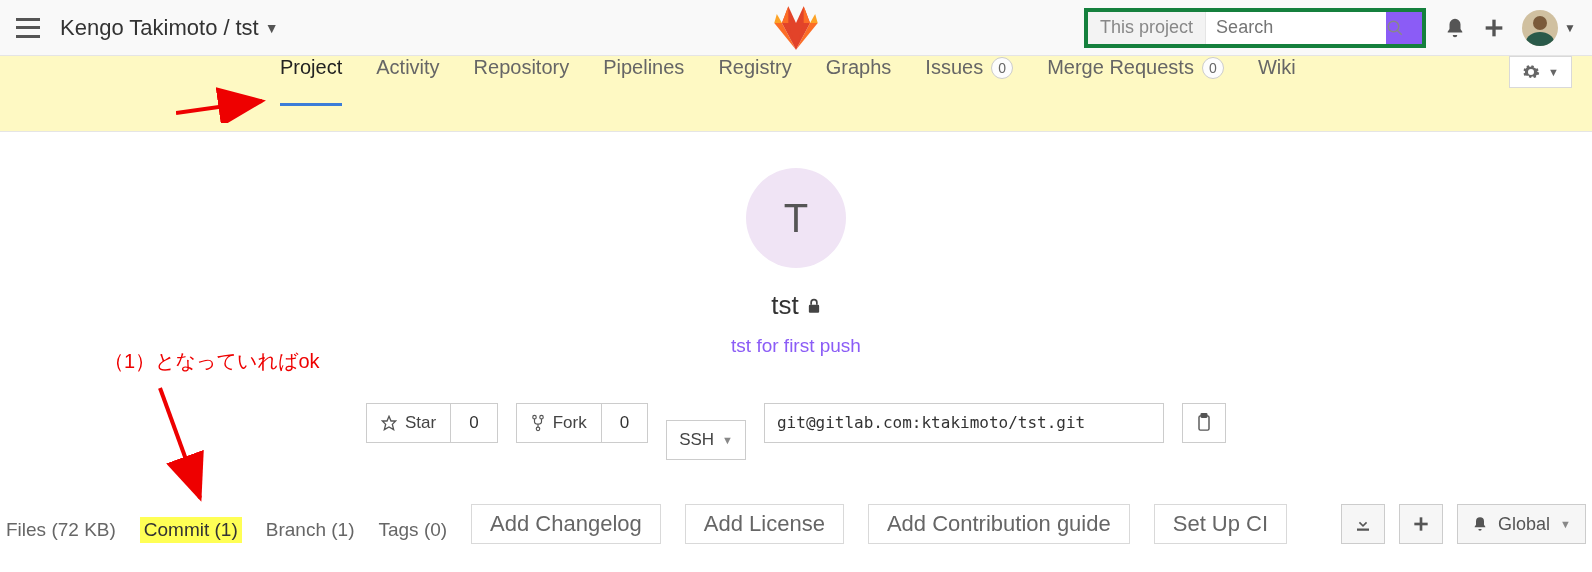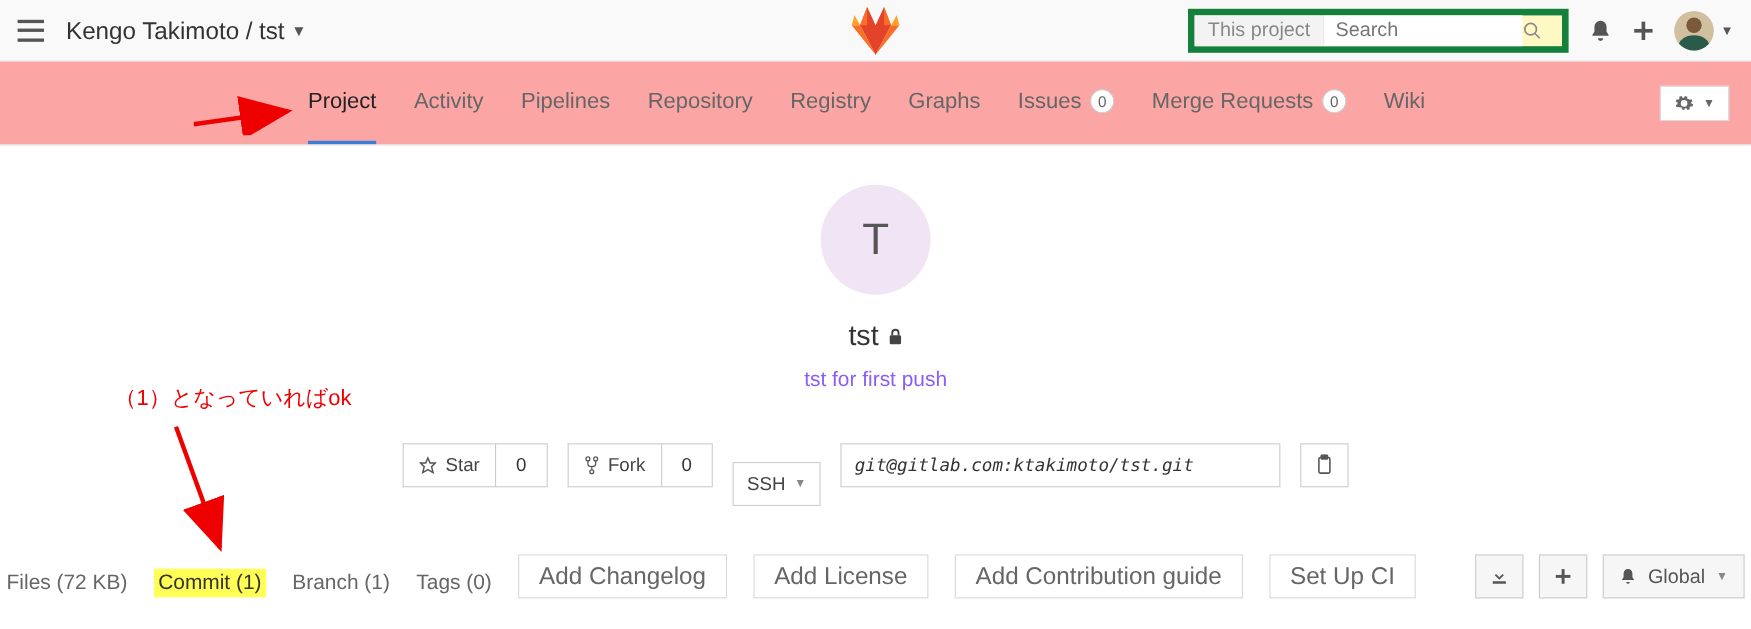--- a/index.html
+++ b/index.html
@@ -5,49 +5,49 @@
   * { box-sizing: border-box; margin: 0; padding: 0; font-family: -apple-system, BlinkMacSystemFont, "Segoe UI", Helvetica, Arial, sans-serif; }
   body { width: 1592px; height: 572px; background: #fff; color: #333; font-size: 18px; }
   
   .topbar { height: 56px; background: #f9f9f9; border-bottom: 1px solid #e5e5e5; display: flex; align-items: center; padding: 0 16px; position: relative; }
   .hamburger { width: 24px; height: 20px; display: flex; flex-direction: column; justify-content: space-between; cursor: pointer; margin-right: 20px; }
   .hamburger span { height: 3px; background: #555; }
   .breadcrumb { font-size: 22px; color: #333; display: flex; align-items: center; gap: 6px; cursor: pointer; }
   .breadcrumb .caret { font-size: 14px; color: #555; }
   .logo { position: absolute; left: 50%; transform: translateX(-50%); }
   .top-right { margin-left: auto; display: flex; align-items: center; gap: 18px; }
-  .search-wrap { display: flex; align-items: center; border: 6px solid #15803d; background: #fef9c3; height: 40px; }
+  .search-wrap { display: flex; align-items: center; border: 4px solid #15803d; background: #8b5cf6; height: 40px; }
   .search-scope { background: #f3f3f3; color: #888; padding: 0 12px; height: 100%; display: flex; align-items: center; border-right: 1px solid #e5e5e5; font-size: 18px; }
   .search-input { border: none; height: 100%; padding: 0 10px; font-size: 18px; width: 180px; outline: none; }
   .search-icon { width: 36px; text-align: center; color: #888; }
   .icon-btn { color: #555; cursor: pointer; }
   .avatar { width: 36px; height: 36px; border-radius: 50%; background: #d0c0a0; display: inline-block; position: relative; overflow: hidden; }
   .avatar::before { content:""; position:absolute; top:6px; left:50%; transform:translateX(-50%); width:14px; height:14px; background:#7a5a3a; border-radius:50%; }
   .avatar::after { content:""; position:absolute; bottom:-6px; left:50%; transform:translateX(-50%); width:28px; height:20px; background:#2a5a4a; border-radius:50% 50% 0 0; }
   
-  .nav { height: 76px; background: #fca5a5; border-bottom: 1px solid #e5e5e5; display: flex; align-items: center; padding: 0 20px; position: relative; }
+  .nav { height: 76px; background: #fef9c3; border-bottom: 1px solid #e5e5e5; display: flex; align-items: flex-start; padding: 0 20px; position: relative; }
   .nav-tabs { display: flex; align-items: center; gap: 34px; margin-left: 260px; font-size: 20px; }
   .nav-tabs .tab { color: #666; cursor: pointer; padding-bottom: 24px; margin-bottom: -24px; border-bottom: 3px solid transparent; display: flex; align-items: center; gap: 8px; }
   .nav-tabs .tab.active { color: #222; border-bottom-color: #3b7dd8; }
   .badge { display: inline-block; min-width: 22px; height: 22px; line-height: 20px; text-align: center; border: 1px solid #ccc; border-radius: 11px; font-size: 14px; color: #666; background: #fdfdfd; }
   .gear-btn { margin-left: auto; border: 1px solid #d9d9d9; background: #fff; padding: 6px 12px; display: flex; align-items: center; gap: 8px; color: #666; cursor: pointer; }
   
   .summary { text-align: center; padding-top: 36px; }
   .proj-avatar { width: 100px; height: 100px; border-radius: 50%; background: #f0e4f5; margin: 0 auto; display: flex; align-items: center; justify-content: center; font-size: 40px; color: #555; }
   .proj-name { margin-top: 22px; font-size: 26px; color: #333; display: inline-flex; align-items: center; gap: 8px; }
   .lock-icon { font-size: 16px; color: #444; }
   .proj-desc { margin-top: 14px; font-size: 19px; color: #8b5cf6; }
   
   .actions-row { margin-top: 28px; display: flex; justify-content: center; align-items: center; gap: 18px; }
   .btn { border: 1px solid #ccc; background: #fff; height: 40px; display: inline-flex; align-items: center; padding: 0 14px; font-size: 17px; color: #444; cursor: pointer; gap: 8px; }
   .btn-group { display: inline-flex; }
   .btn-group .btn:first-child { border-right: none; }
   .btn-group .count { border: 1px solid #ccc; height: 40px; display: inline-flex; align-items: center; padding: 0 18px; font-size: 17px; color: #333; background: #fff; }
   .ssh-select { border: 1px solid #ccc; height: 40px; display: inline-flex; align-items: center; padding: 0 12px; font-size: 17px; color: #444; background: #fff; cursor: pointer; gap: 8px; margin-top: 35px; }
-  .clone-url { border: 1px solid #ccc; height: 40px; padding: 16px 12px; font-family: Menlo, Consolas, monospace; font-size: 16px; color: #333; width: 400px; font-style: italic; }
+  .clone-url { border: 1px solid #ccc; height: 40px; padding: 16px 12px; font-family: Menlo, Consolas, monospace; font-size: 16px; color: #333; width: 400px; }
   .copy-btn { border: 1px solid #ccc; background: #fff; height: 40px; width: 44px; display: inline-flex; align-items: center; justify-content: center; color: #555; cursor: pointer; }
   
   .infobar { position: absolute; top: 496px; left: 0; right: 0; height: 56px; display: flex; align-items: center; padding: 0 6px; gap: 24px; font-size: 19px; color: #666; }
   .infobar .link { cursor: pointer; margin-top: 11px; }
   .highlight { background: #ffff55; color: #333; padding: 2px 4px; }
   .outline-btn { border: 1px solid #d9d9d9; background: #fff; height: 40px; padding: 0 18px; font-size: 22px; color: #666; display: inline-flex; align-items: center; cursor: pointer; }
   .infobar-right { margin-left: auto; display: flex; align-items: flex-start; gap: 14px; }
   .square-btn { border: 1px solid #ccc; background: #f6f6f6; height: 40px; width: 44px; display: inline-flex; align-items: center; justify-content: center; color: #555; cursor: pointer; }
   .notif-btn { border: 1px solid #ccc; background: #f6f6f6; height: 40px; padding: 0 14px; display: inline-flex; align-items: center; gap: 10px; color: #555; cursor: pointer; font-size: 18px; }
   
@@ -115,24 +115,24 @@
 
 <div class="nav">
   <div class="nav-tabs">
     <div class="tab active">
         <span>Project</span>
       </div>
     <div class="tab">
         <span>Activity</span>
       </div>
     <div class="tab">
+        <span>Repository</span>
+      </div>
+    <div class="tab">
         <span>Pipelines</span>
-      </div>
-    <div class="tab">
-        <span>Repository</span>
       </div>
     <div class="tab">
         <span>Registry</span>
       </div>
     <div class="tab">
         <span>Graphs</span>
       </div>
     <div class="tab">
       <span>Issues</span>
       <span class="badge">0</span>

